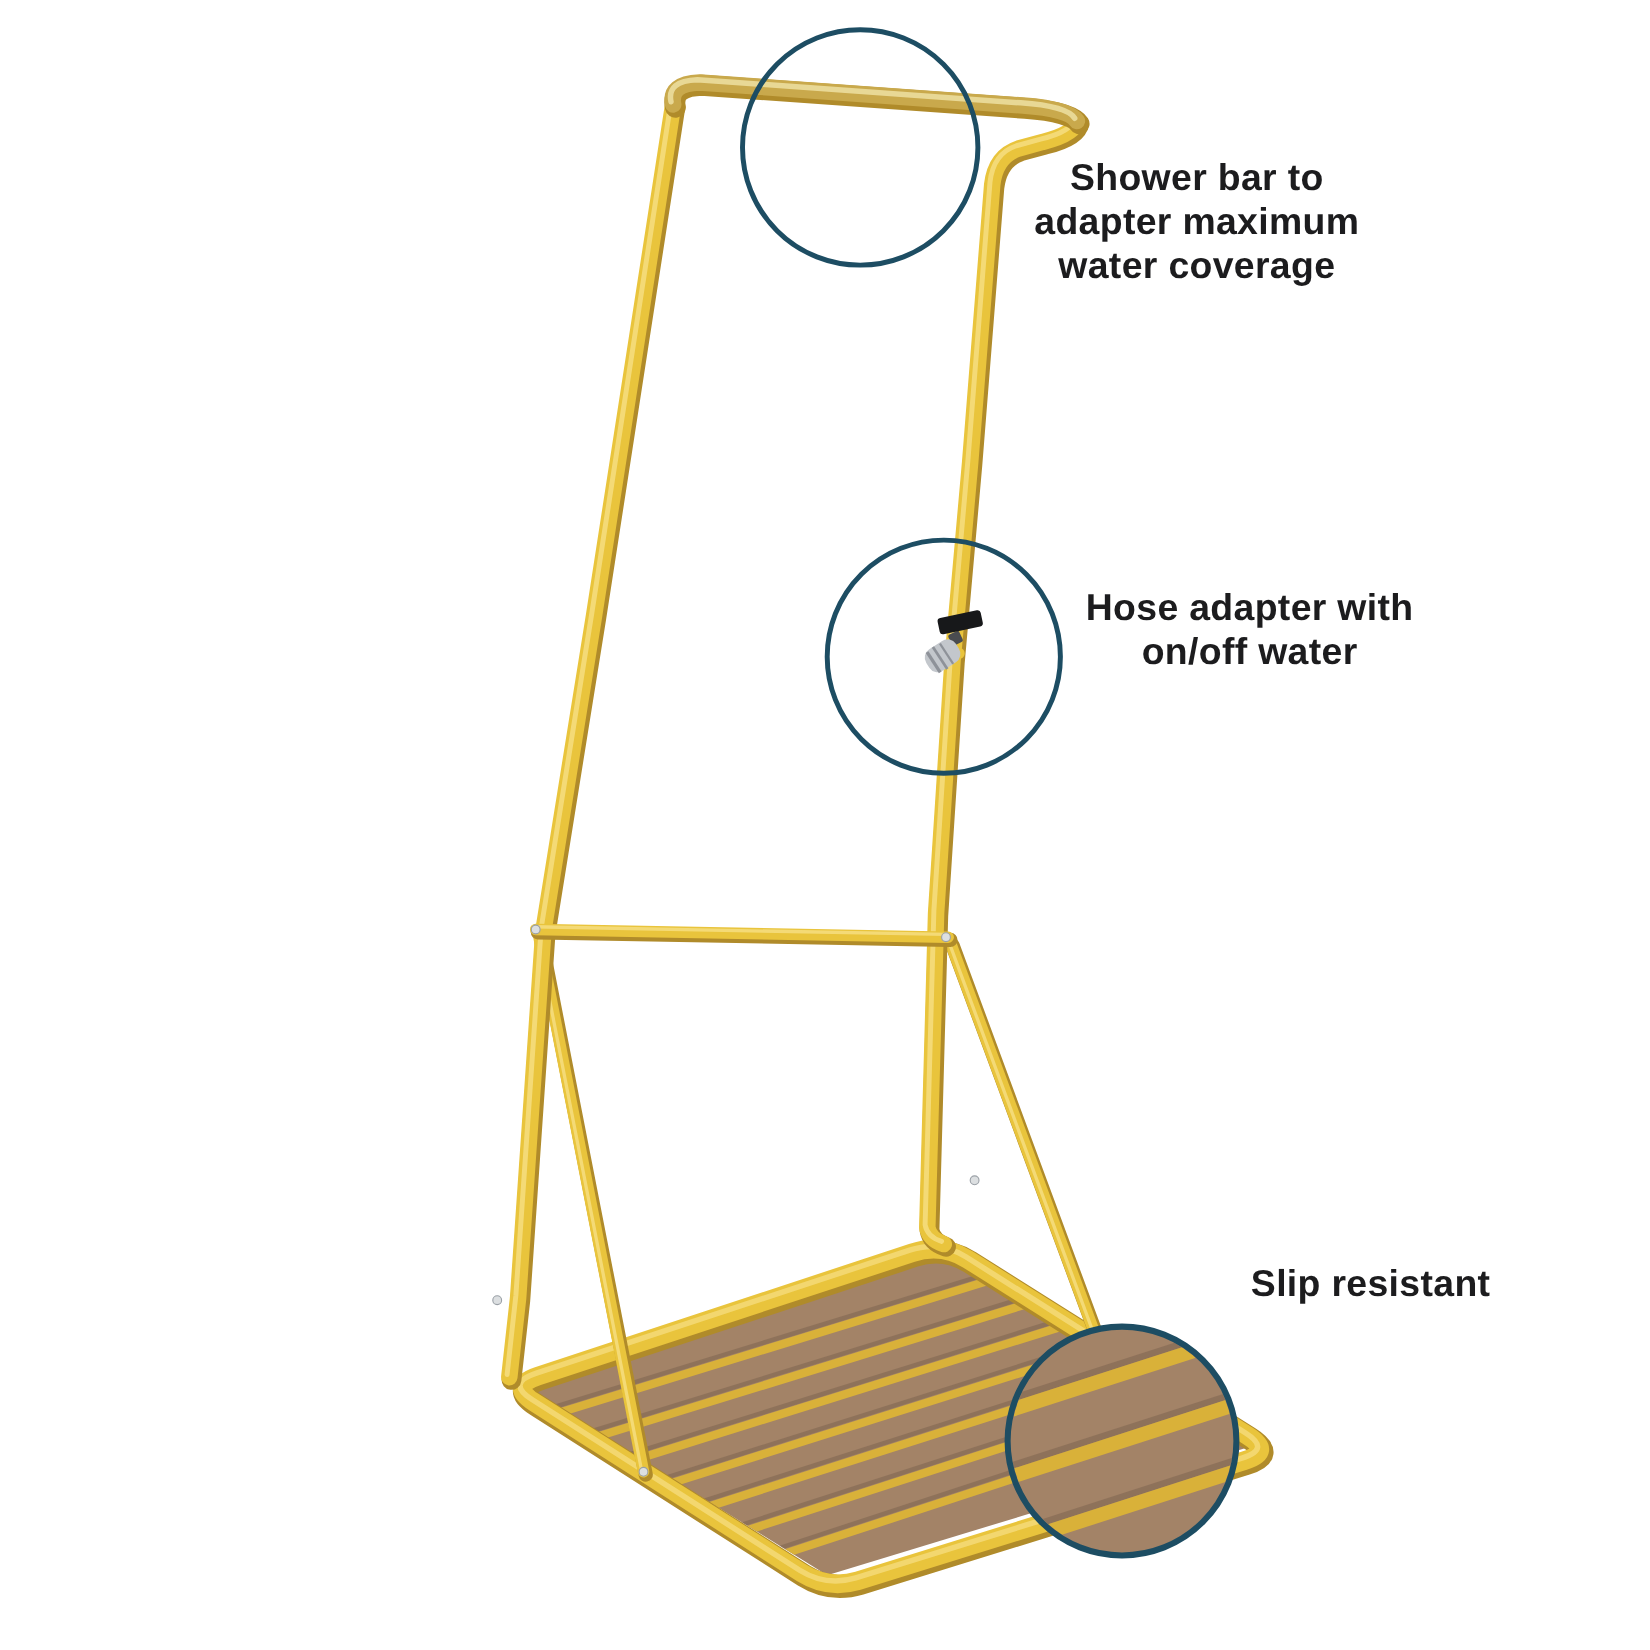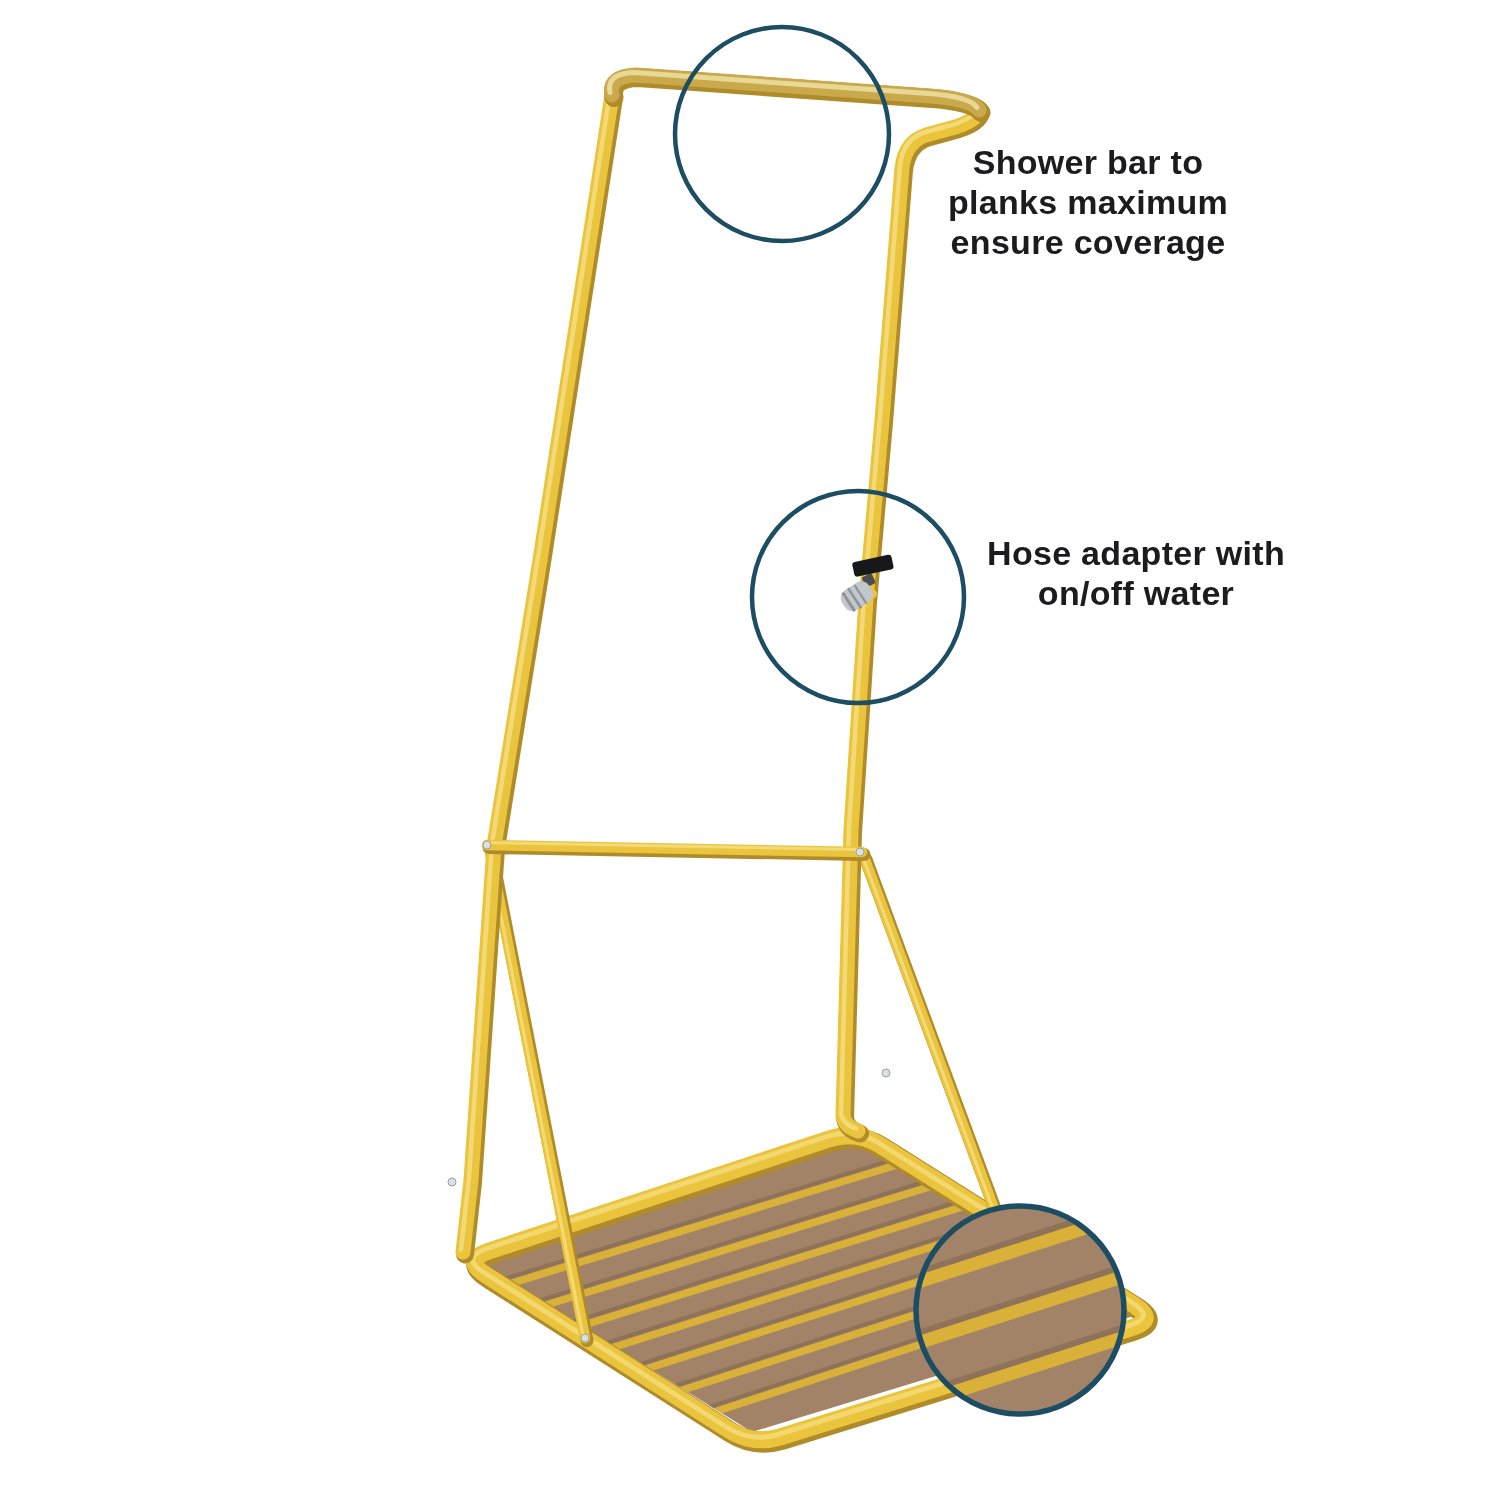--- a/index.html
+++ b/index.html
@@ -185,25 +185,26 @@
         <line class="mag-stripe" x1="896" y1="1350" x2="1144" y2="1270"></line>
         <line class="mag-stripe" x1="914" y1="1405" x2="1162" y2="1325"></line>
         <line class="mag-stripe" x1="932" y1="1460" x2="1180" y2="1380"></line>
       </g>
       <circle class="mag-ring" cx="1020" cy="1310" r="104"></circle>
     </g>
   </svg>
 
   <div class="label" style="left:1088px;top:142px">
     <div>Shower bar to</div>
-    <div>planks maximum</div>
-    <div>ensure coverage</div>
+    <div>adapter maximum</div>
+    <div>water coverage</div>
   </div>
 
   <div class="label" style="left:1136px;top:533px">
     <div>Hose adapter with</div>
     <div>on/off water</div>
   </div>
 
   <div class="label" style="left:1246px;top:1147px">
+    <div>Slip resistant</div>
   </div>
 
 </div>
 
 </body></html>

